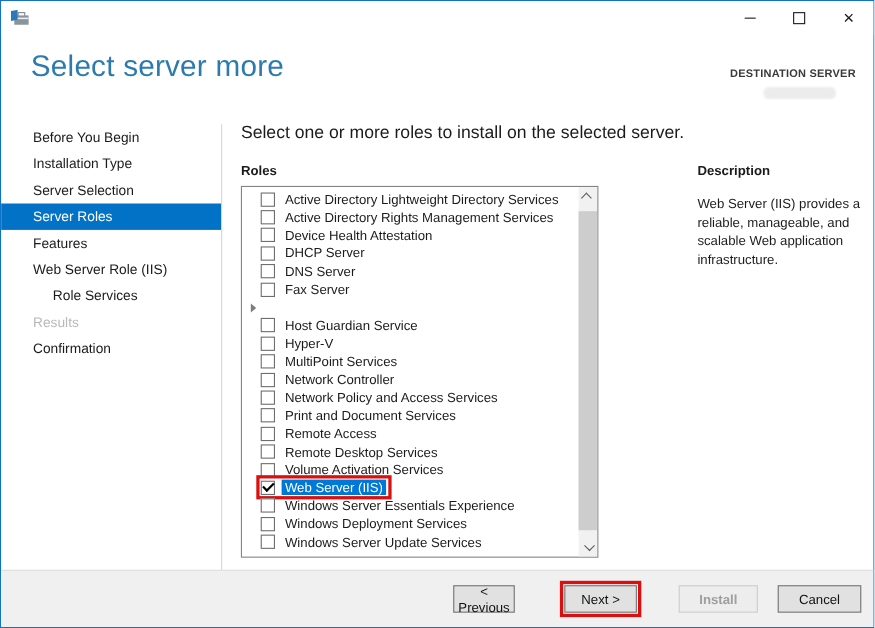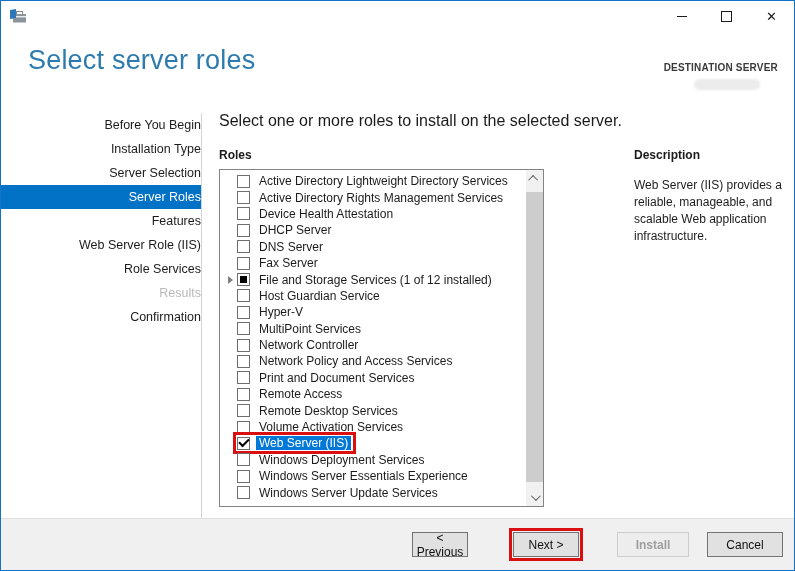--- a/index.html
+++ b/index.html
@@ -14,21 +14,21 @@
   .min-glyph{width:10px;height:1px;background:#1a1a1a;}
   .max-glyph{width:9px;height:9px;border:1px solid #1a1a1a;}
   .close-glyph{font-size:13px;color:#1a1a1a;line-height:1;}
 
   
   .page-title{position:absolute;left:27px;top:44px;font-size:27px;font-weight:300;color:#2d7bae;letter-spacing:.2px;}
   .dest-label{position:absolute;right:16px;top:61px;font-size:10px;font-weight:700;color:#3a3a3a;letter-spacing:.2px;}
   .redacted{position:absolute;right:34px;top:78px;width:66px;height:11px;background:#ececec;border-radius:5px;filter:blur(1px);}
 
   
-  .sidebar{position:absolute;left:0;top:112px;width:200px;text-align:right;}
+  .sidebar{position:absolute;left:0;top:112px;width:200px;}
   .nav-item{height:24px;line-height:24px;padding-left:29px;font-size:12.5px;color:#1b1b1b;cursor:pointer;white-space:nowrap;}
   .nav-item.indent{padding-left:47px;}
   .nav-item.selected{background:#0272c6;color:#fff;}
   .nav-item.disabled{color:#b9b9b9;cursor:default;}
   .divider{position:absolute;left:200px;top:112px;width:1px;height:407px;background:#d4d4d4;}
 
   
   .content{position:absolute;left:218px;top:111px;width:567px;}
   .instruction{font-size:16px;color:#1b1b1b;margin:0;}
   .cols{display:flex;}
@@ -91,21 +91,21 @@
         </div>
       <div class="cap-btn">
           <span class="max-glyph"></span>
         </div>
       <div class="cap-btn">
           <span class="close-glyph">✕</span>
         </div>
     </div>
   </div>
 
-  <div class="page-title">Select server roles</div>
+  <div class="page-title">Select server more</div>
   <div class="dest-label">DESTINATION SERVER</div>
   <div class="redacted"></div>
 
   <div class="sidebar">
     <div class="nav-item name-before-you-begin">
         <span>Before You Begin</span>
       </div>
       <div class="nav-item name-installation-type">
         <span>Installation Type</span>
       </div>
@@ -177,24 +177,20 @@
               </div>
               <div class="role-row">
                 <span class="expander"></span>
                 <span class="annot-wrap">
                   <span class="checkbox"></span>
                   <span class="role-label">Fax Server</span>
                 </span>
               </div>
               <div class="role-row name-file-and-storage-services partial expandable">
                 <span class="expander"></span>
-                <span class="annot-wrap">
-                  <span class="checkbox"></span>
-                  <span class="role-label">File and Storage Services (1 of 12 installed)</span>
-                </span>
               </div>
               <div class="role-row">
                 <span class="expander"></span>
                 <span class="annot-wrap">
                   <span class="checkbox"></span>
                   <span class="role-label">Host Guardian Service</span>
                 </span>
               </div>
               <div class="role-row">
                 <span class="expander"></span>
@@ -256,28 +252,28 @@
                 <span class="expander"></span>
                 <span class="annot-wrap">
                   <span class="checkbox"></span>
                   <span class="role-label">Web Server (IIS)</span>
                 </span>
               </div>
               <div class="role-row">
                 <span class="expander"></span>
                 <span class="annot-wrap">
                   <span class="checkbox"></span>
+                  <span class="role-label">Windows Server Essentials Experience</span>
+                </span>
+              </div>
+              <div class="role-row">
+                <span class="expander"></span>
+                <span class="annot-wrap">
+                  <span class="checkbox"></span>
                   <span class="role-label">Windows Deployment Services</span>
-                </span>
-              </div>
-              <div class="role-row">
-                <span class="expander"></span>
-                <span class="annot-wrap">
-                  <span class="checkbox"></span>
-                  <span class="role-label">Windows Server Essentials Experience</span>
                 </span>
               </div>
               <div class="role-row">
                 <span class="expander"></span>
                 <span class="annot-wrap">
                   <span class="checkbox"></span>
                   <span class="role-label">Windows Server Update Services</span>
                 </span>
               </div>
           </div>

